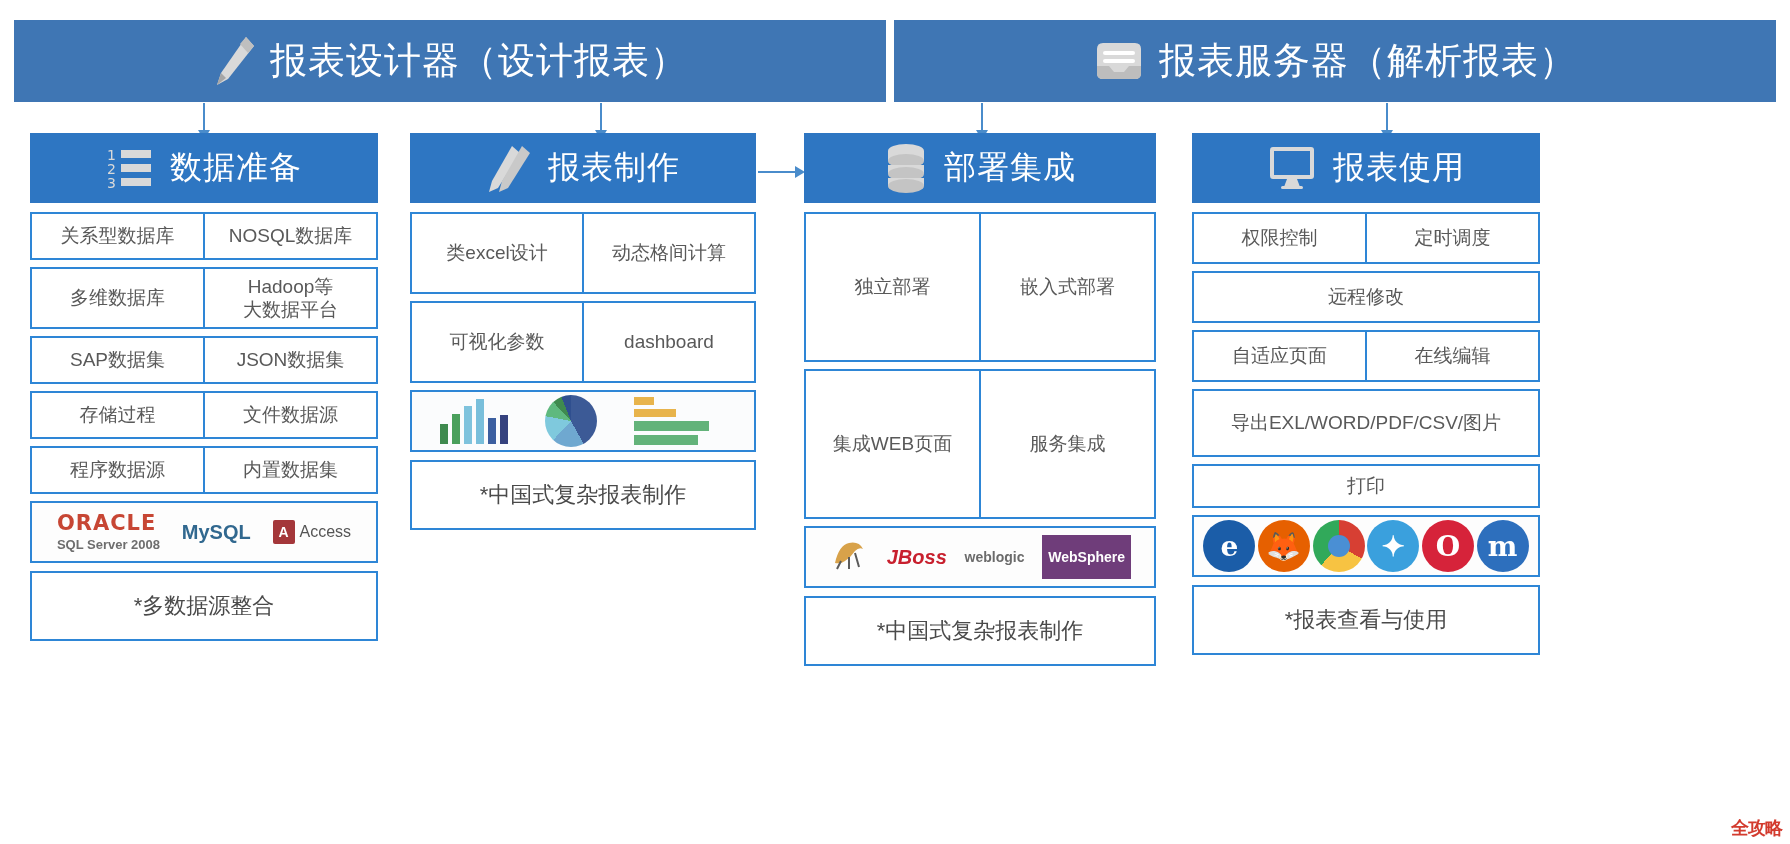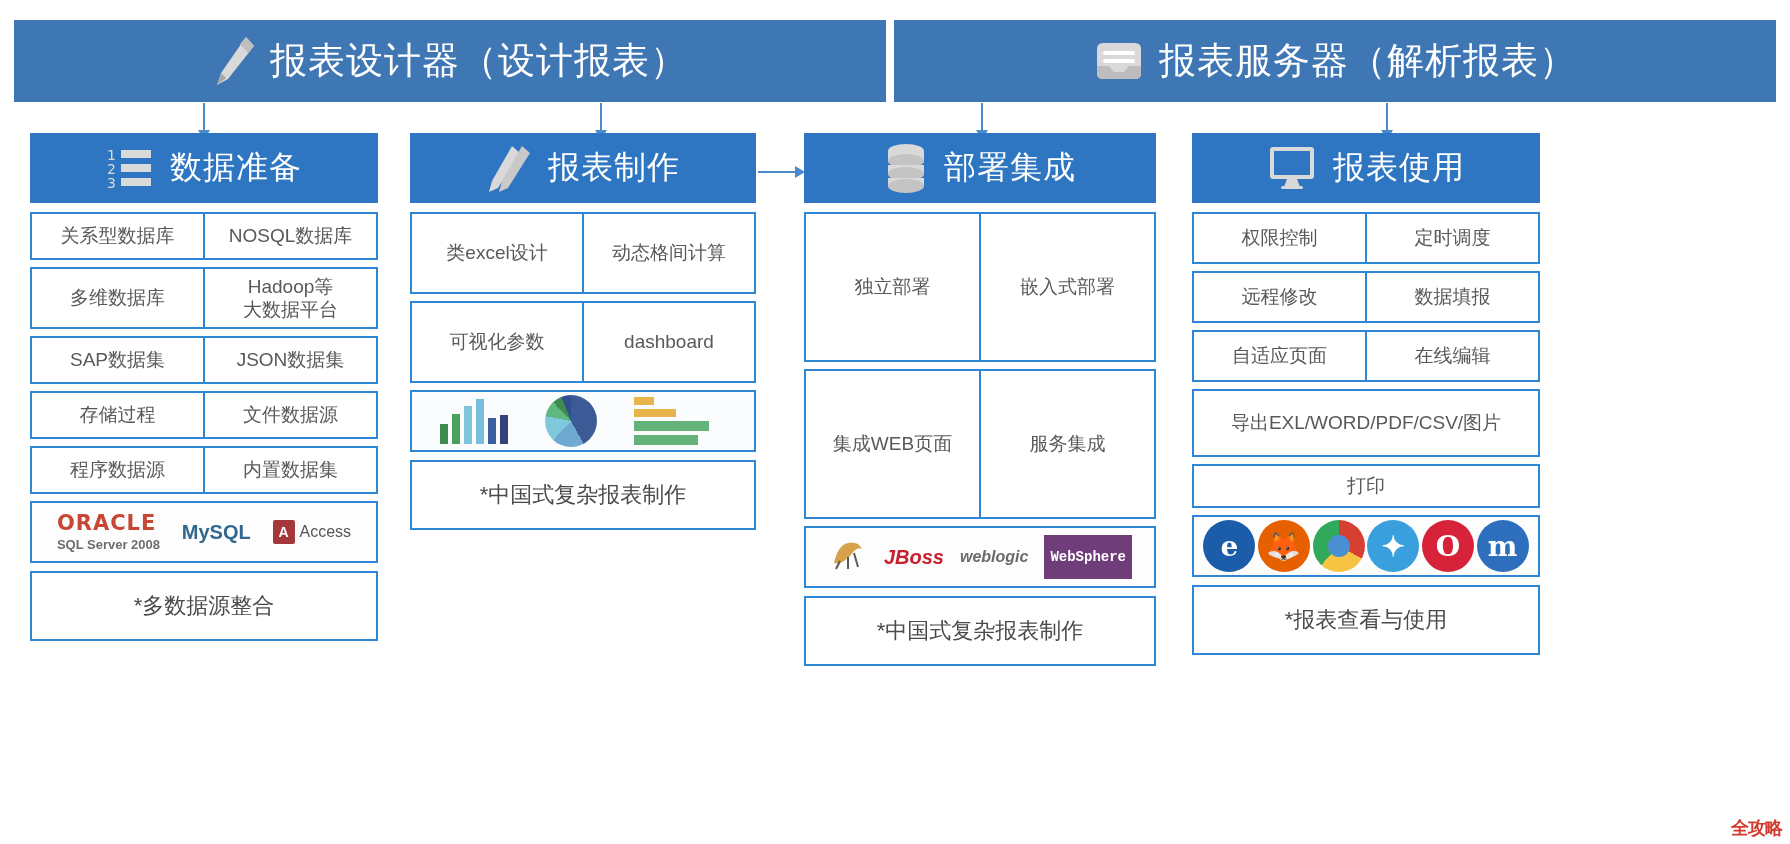--- a/index.html
+++ b/index.html
@@ -154,24 +154,24 @@
   .logo-sqlserver { color: #6e6e6e; font-size: 13px; font-weight: bold; margin-top: 3px; }
   .logo-mysql { color: #31688f; font-weight: bold; font-size: 20px; }
   .logo-access-box {
     width: 22px; height: 24px; background: #a4373a; color: #fff;
     font-size: 14px; font-weight: bold; display: flex;
     align-items: center; justify-content: center; border-radius: 2px;
   }
   .logo-access-text { color: #555; font-size: 16px; }
   .logo-tomcat { font-size: 26px; }
   .logo-jboss { color: #c8202e; font-weight: bold; font-style: italic; font-size: 20px; }
-  .logo-weblogic { color: #6b6b6b; font-weight: bold; font-size: 16px; font-style: italic; }
+  .logo-weblogic { color: #6b6b6b; font-weight: bold; font-size: 14px; }
   .logo-websphere {
     background: #6f3d7a; color: #fff; font-weight: bold;
-    font-size: 14px; padding: 14px 6px; font-family: Liberation Mono, monospace;
+    font-size: 14px; padding: 14px 6px;
   }
   .browser-circle {
     width: 52px; height: 52px; border-radius: 50%;
     display: flex; align-items: center; justify-content: center;
     color: #fff; font-weight: bold; font-size: 28px;
     font-family: "DejaVu Serif", serif;
   }
 
   .mini-chart { display: flex; align-items: flex-end; gap: 4px; height: 46px; }
   .mini-bar { width: 8px; }
@@ -363,21 +363,20 @@
       </span>
       <span class="col-header-text">报表使用</span>
     </div>
     <div class="cells">
       <div class="cell-row h1" style="height:52px;">
         <div class="cell">权限控制</div>
         <div class="cell">定时调度</div>
       </div>
       <div class="cell-row h1" style="height:52px;">
         <div class="cell">远程修改</div>
-        <div class="cell">数据填报</div>
       </div>
       <div class="cell-row h1" style="height:52px;">
         <div class="cell">自适应页面</div>
         <div class="cell">在线编辑</div>
       </div>
       <div class="cell-row h1" style="height:68px;">
         <div class="cell">导出EXL/WORD/PDF/CSV/图片</div>
       </div>
       <div class="cell-row h1" style="height:44px;">
         <div class="cell">打印</div>

